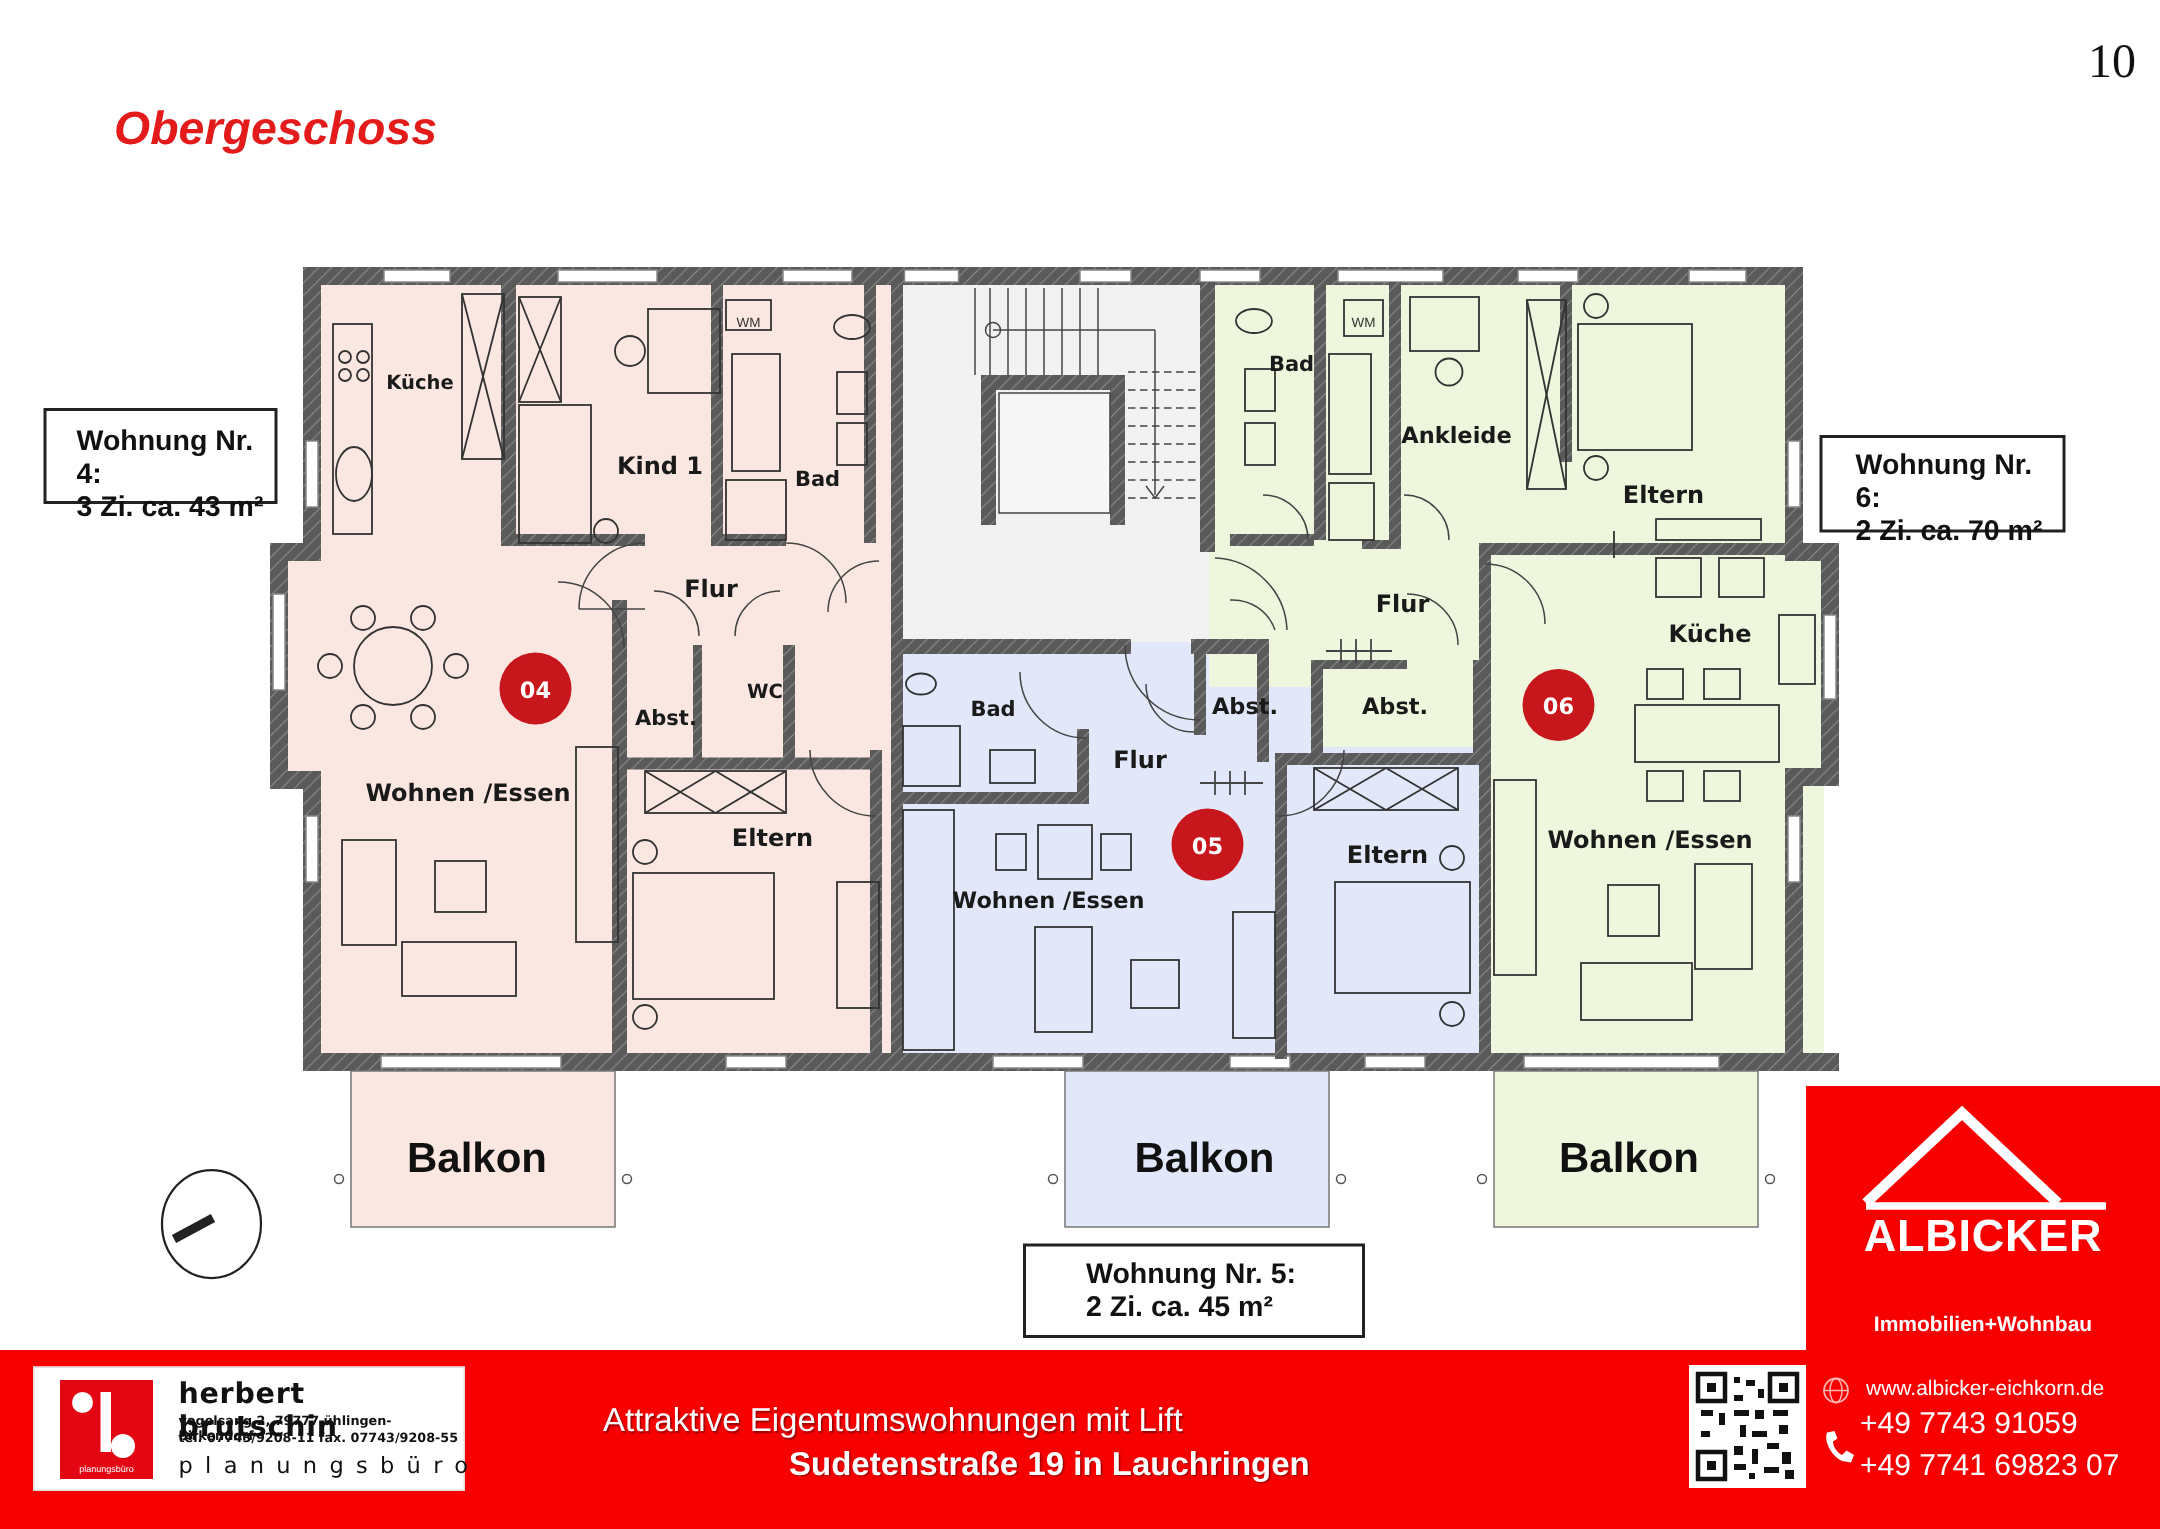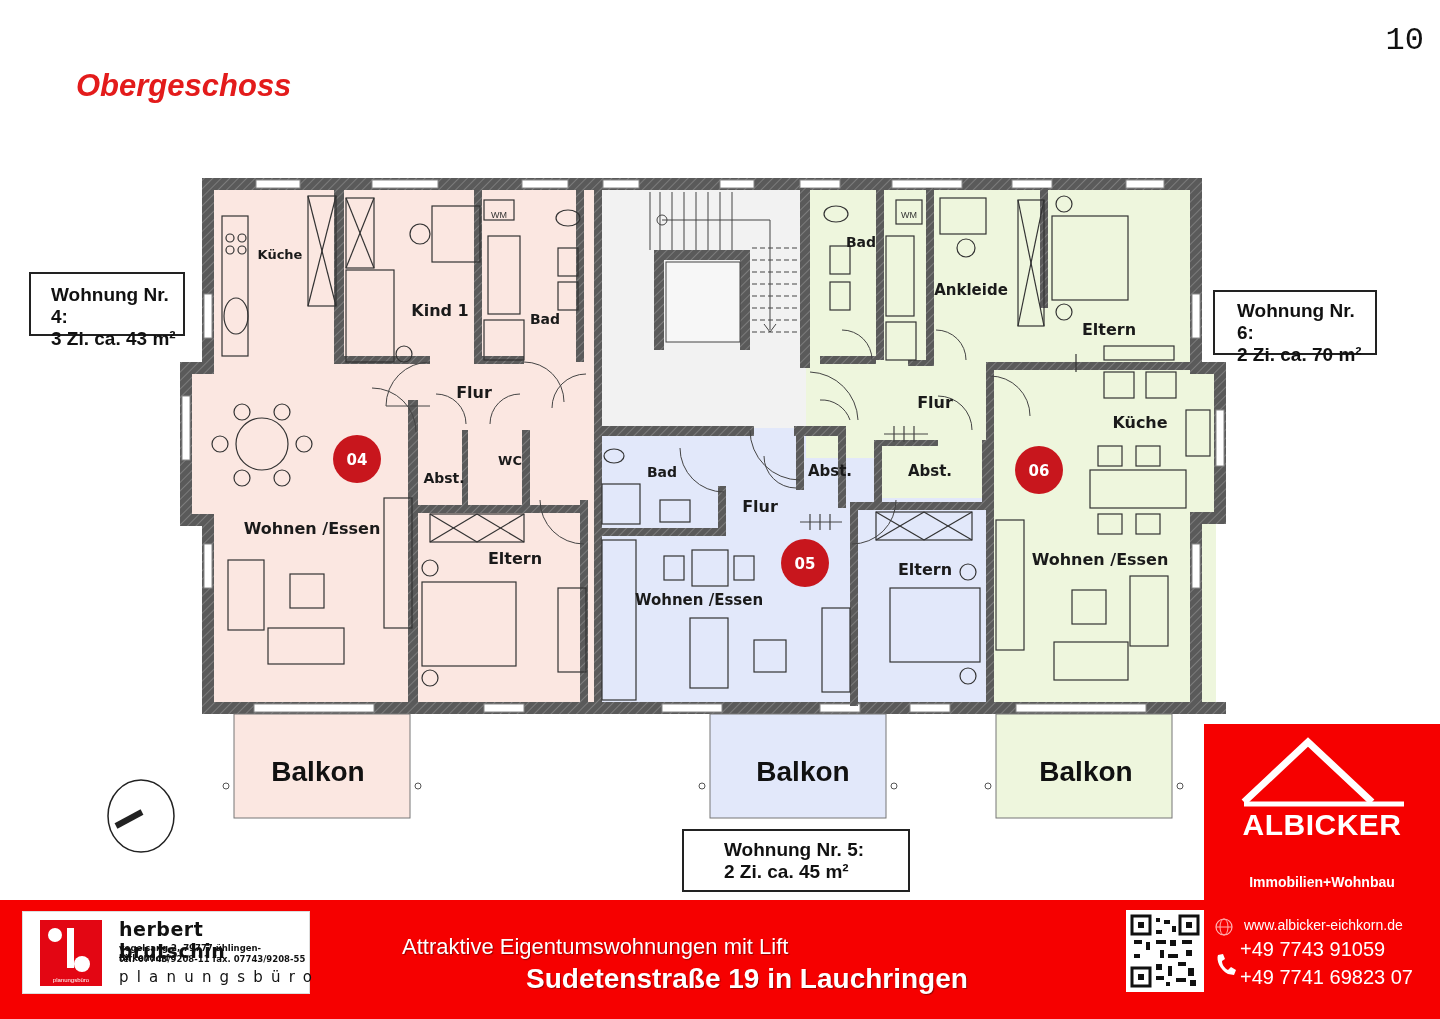--- a/index.html
+++ b/index.html
@@ -1,29 +1,29 @@
 <!DOCTYPE html>
 <html><head>
 <meta charset="utf-8">
 <style>
   html,body{margin:0;padding:0;background:#fff;}
   body{width:1440px;height:1019px;position:relative;overflow:hidden;font-family:"Liberation Sans",sans-serif;}
-  .page-number{position:absolute;top:22px;right:16px;font-size:32px;color:#111;font-family:Liberation Mono, monospace;}
+  .page-number{position:absolute;top:22px;right:16px;font-size:32px;color:#111;font-family:Liberation Serif, serif;}
   .title{position:absolute;left:76px;top:68px;font-size:31px;font-weight:bold;font-style:italic;color:#e31b1b;}
   .plan{position:absolute;left:0;top:0;}
   .room-label{font-family:"DejaVu Sans",sans-serif;font-weight:bold;fill:#1a1a1a;}
   .info-box{position:absolute;background:#fff;border:2px solid #222;font-weight:bold;color:#111;font-size:19px;line-height:22px;box-sizing:border-box;}
   .footer{position:absolute;left:0;top:900px;width:1440px;height:119px;background:#f60000;}
   .arch-box{position:absolute;left:22px;top:911px;width:286px;height:81px;background:#fff;border:1px solid #ddd;}
   .arch-logo{position:absolute;left:17px;top:8px;width:62px;height:66px;background:#e30613;}
   .arch-name{position:absolute;left:96px;top:6px;font-size:19px;font-weight:bold;color:#111;font-family:"DejaVu Sans",sans-serif;letter-spacing:.5px;word-spacing:16px;}
   .arch-line{position:absolute;left:96px;font-size:8.5px;font-weight:bold;color:#111;font-family:"DejaVu Sans",sans-serif;}
   .arch-sub{position:absolute;left:96px;top:56px;font-size:15px;color:#111;letter-spacing:8.2px;font-family:"DejaVu Sans",sans-serif;}
   .headline{position:absolute;left:402px;top:918px;font-size:22px;font-weight:normal;color:#fff;text-shadow:1px 1px 1px #900;white-space:nowrap;margin-top:16px;}
-  .subline{position:absolute;left:526px;top:963px;font-size:28px;font-weight:bold;color:#fff;text-shadow:1px 1px 1px #900;white-space:nowrap;}
+  .subline{position:absolute;left:526px;top:963px;font-size:22px;font-weight:bold;color:#fff;text-shadow:1px 1px 1px #900;white-space:nowrap;}
   .brand{position:absolute;left:1204px;top:724px;width:236px;height:176px;background:#f60000;}
   .brand-name{position:absolute;left:0;width:236px;text-align:center;font-size:30px;font-weight:bold;color:#fff;line-height:30px;letter-spacing:.5px;}
   .brand-tag{position:absolute;left:0;top:150px;width:236px;text-align:center;font-size:14px;font-weight:bold;color:#fff;}
   .qr{position:absolute;left:1126px;top:910px;width:78px;height:82px;background:#fff;}
   .contact{position:absolute;color:#fff;white-space:nowrap;}
   .web{left:1244px;top:917px;font-size:14px;}
   .phone1{left:1240px;top:938px;font-size:20px;}
   .phone2{left:1240px;top:966px;font-size:20px;}
 </style>
 </head>

